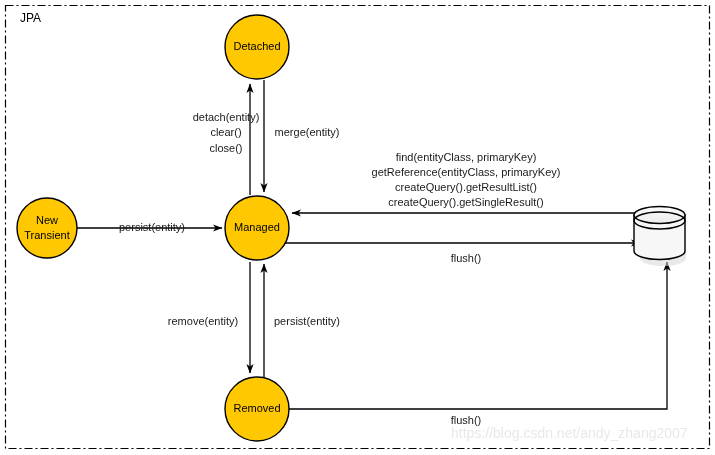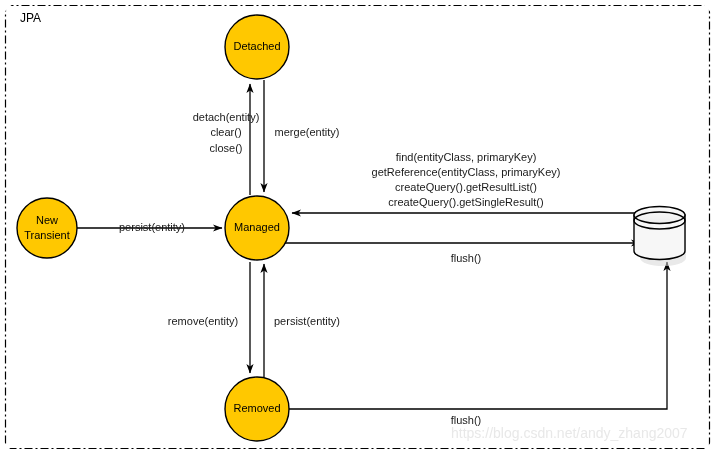--- a/index.html
+++ b/index.html
@@ -9,21 +9,20 @@
   }
   body {
     font-family: "Liberation Sans", sans-serif;
   }
   #canvas {
     position: relative;
     width: 715px;
     height: 455px;
     background: #ffffff;
     overflow: hidden;
-    border-radius: 27px;
   }
   #diagram-svg {
     position: absolute;
     left: 0;
     top: 0;
     width: 715px;
     height: 455px;
   }
   .node-label {
     font-family: "Liberation Sans", sans-serif;

